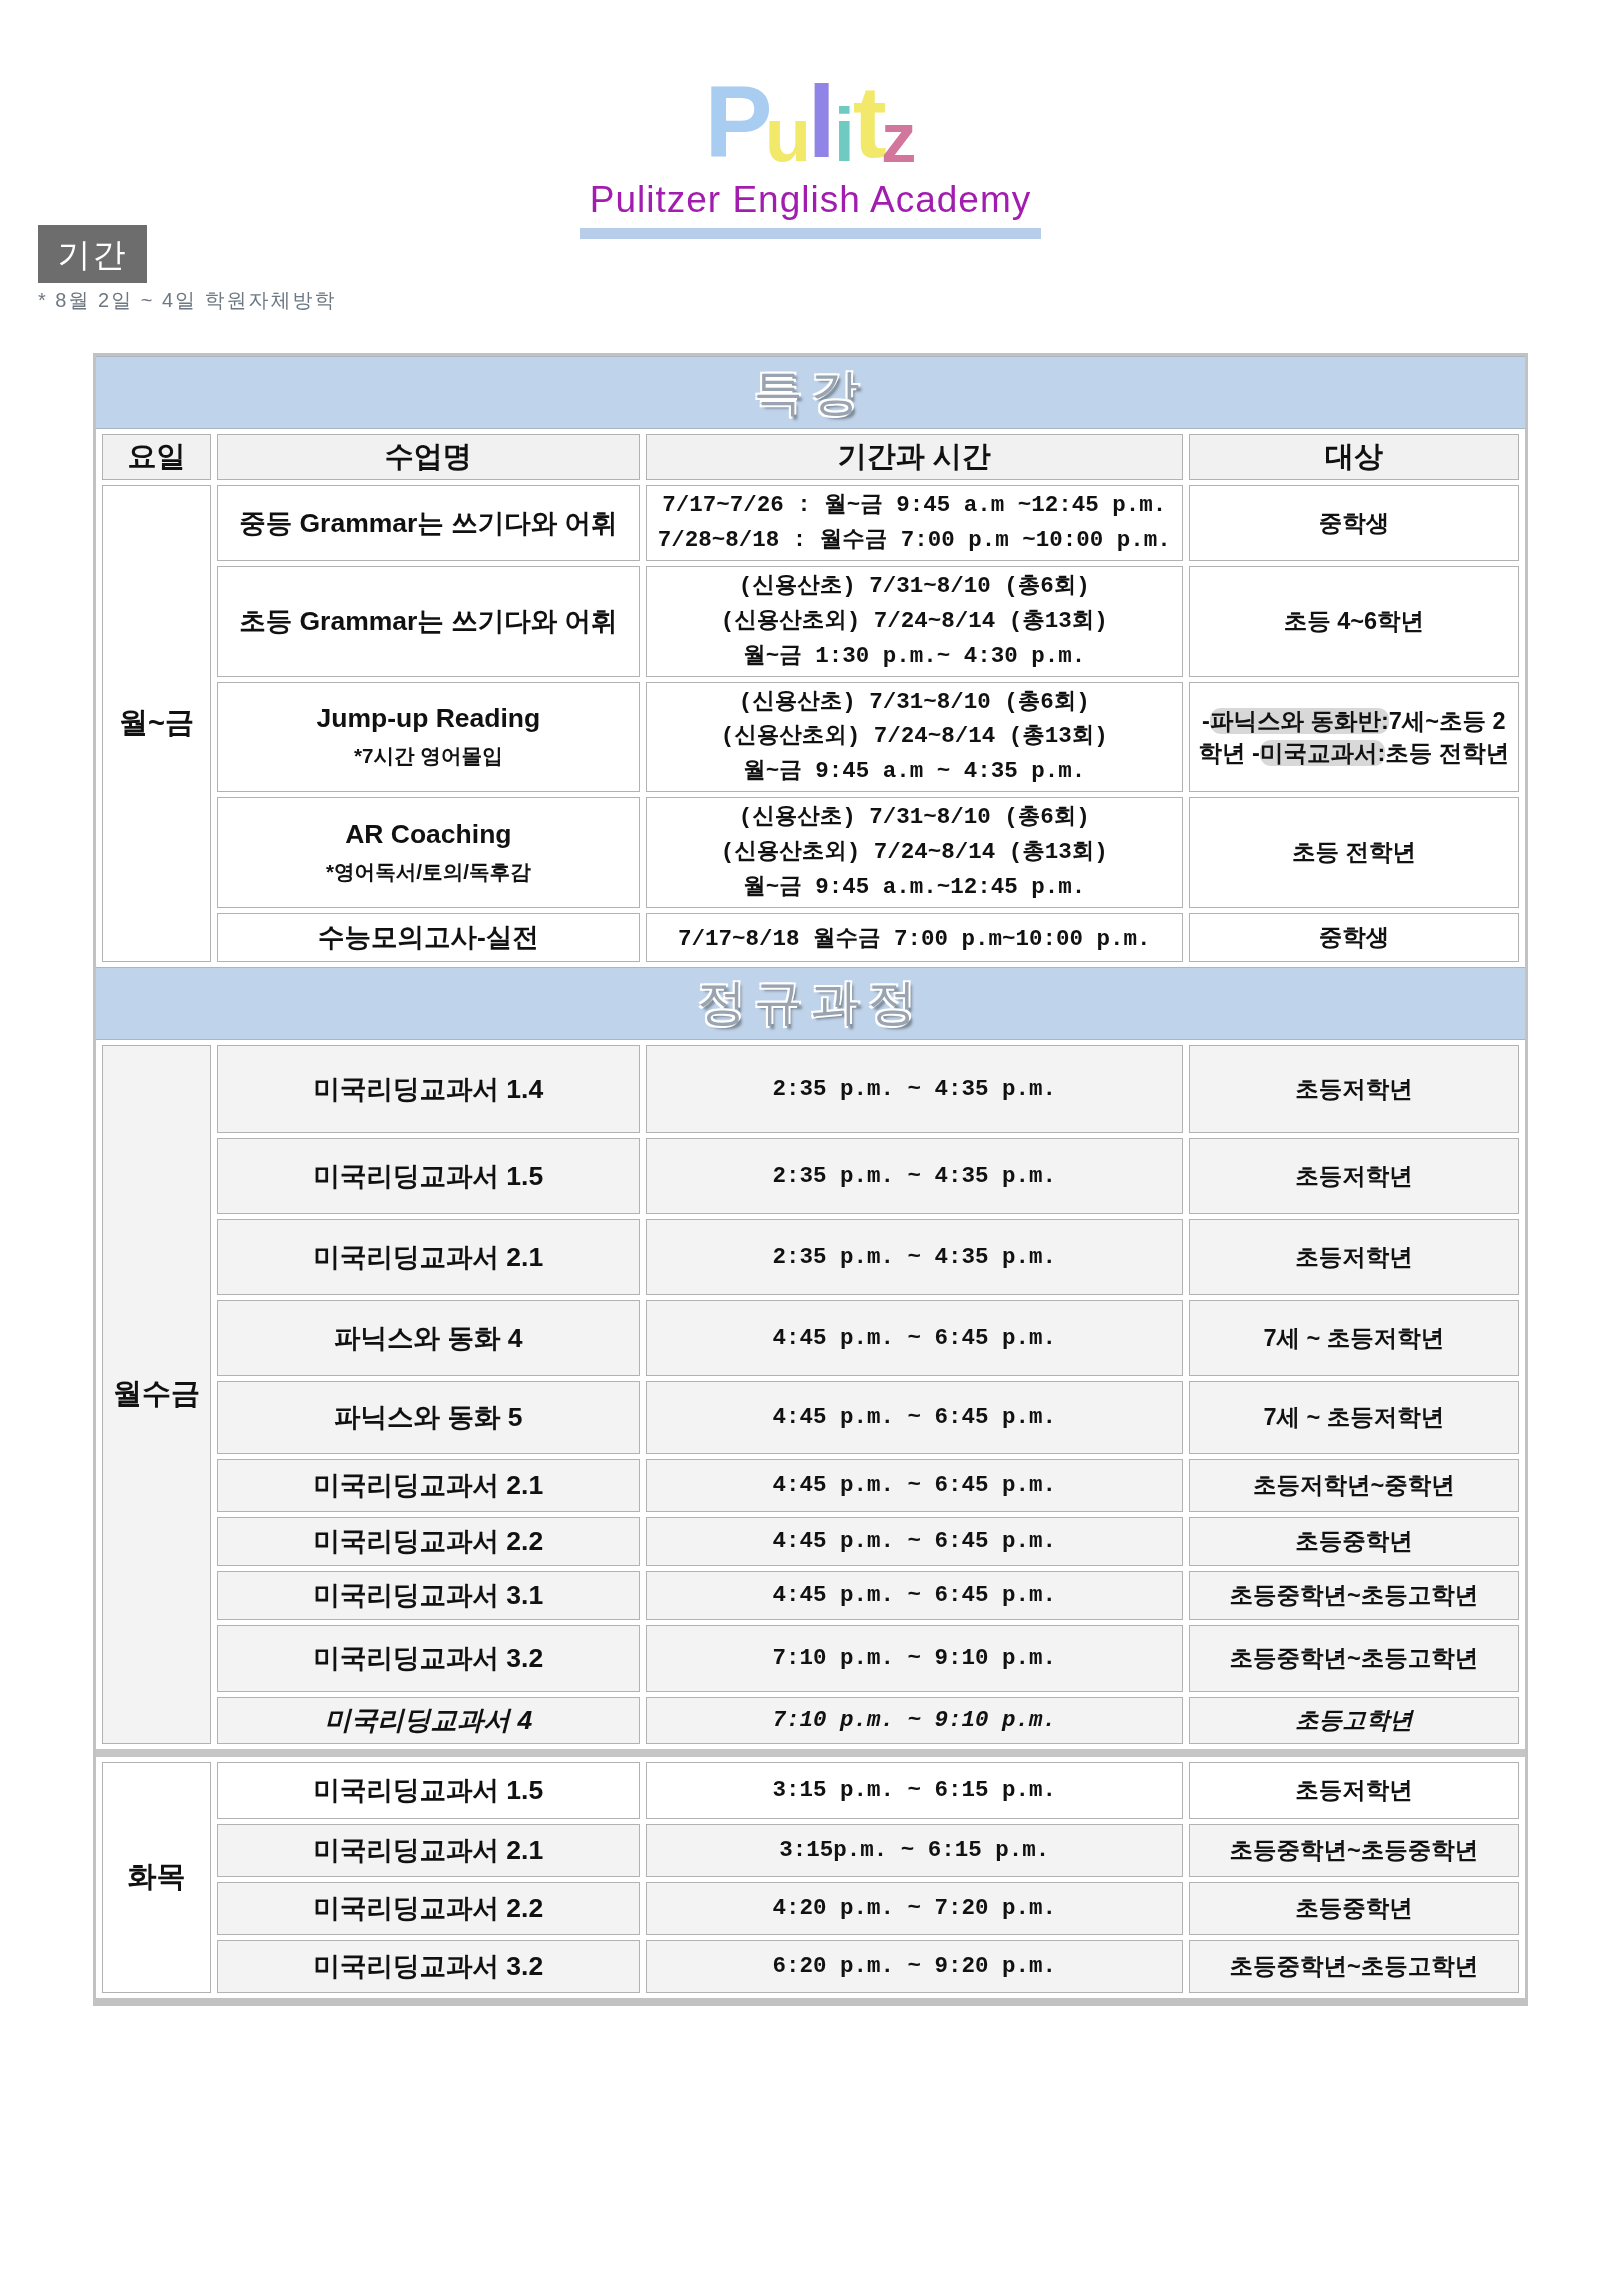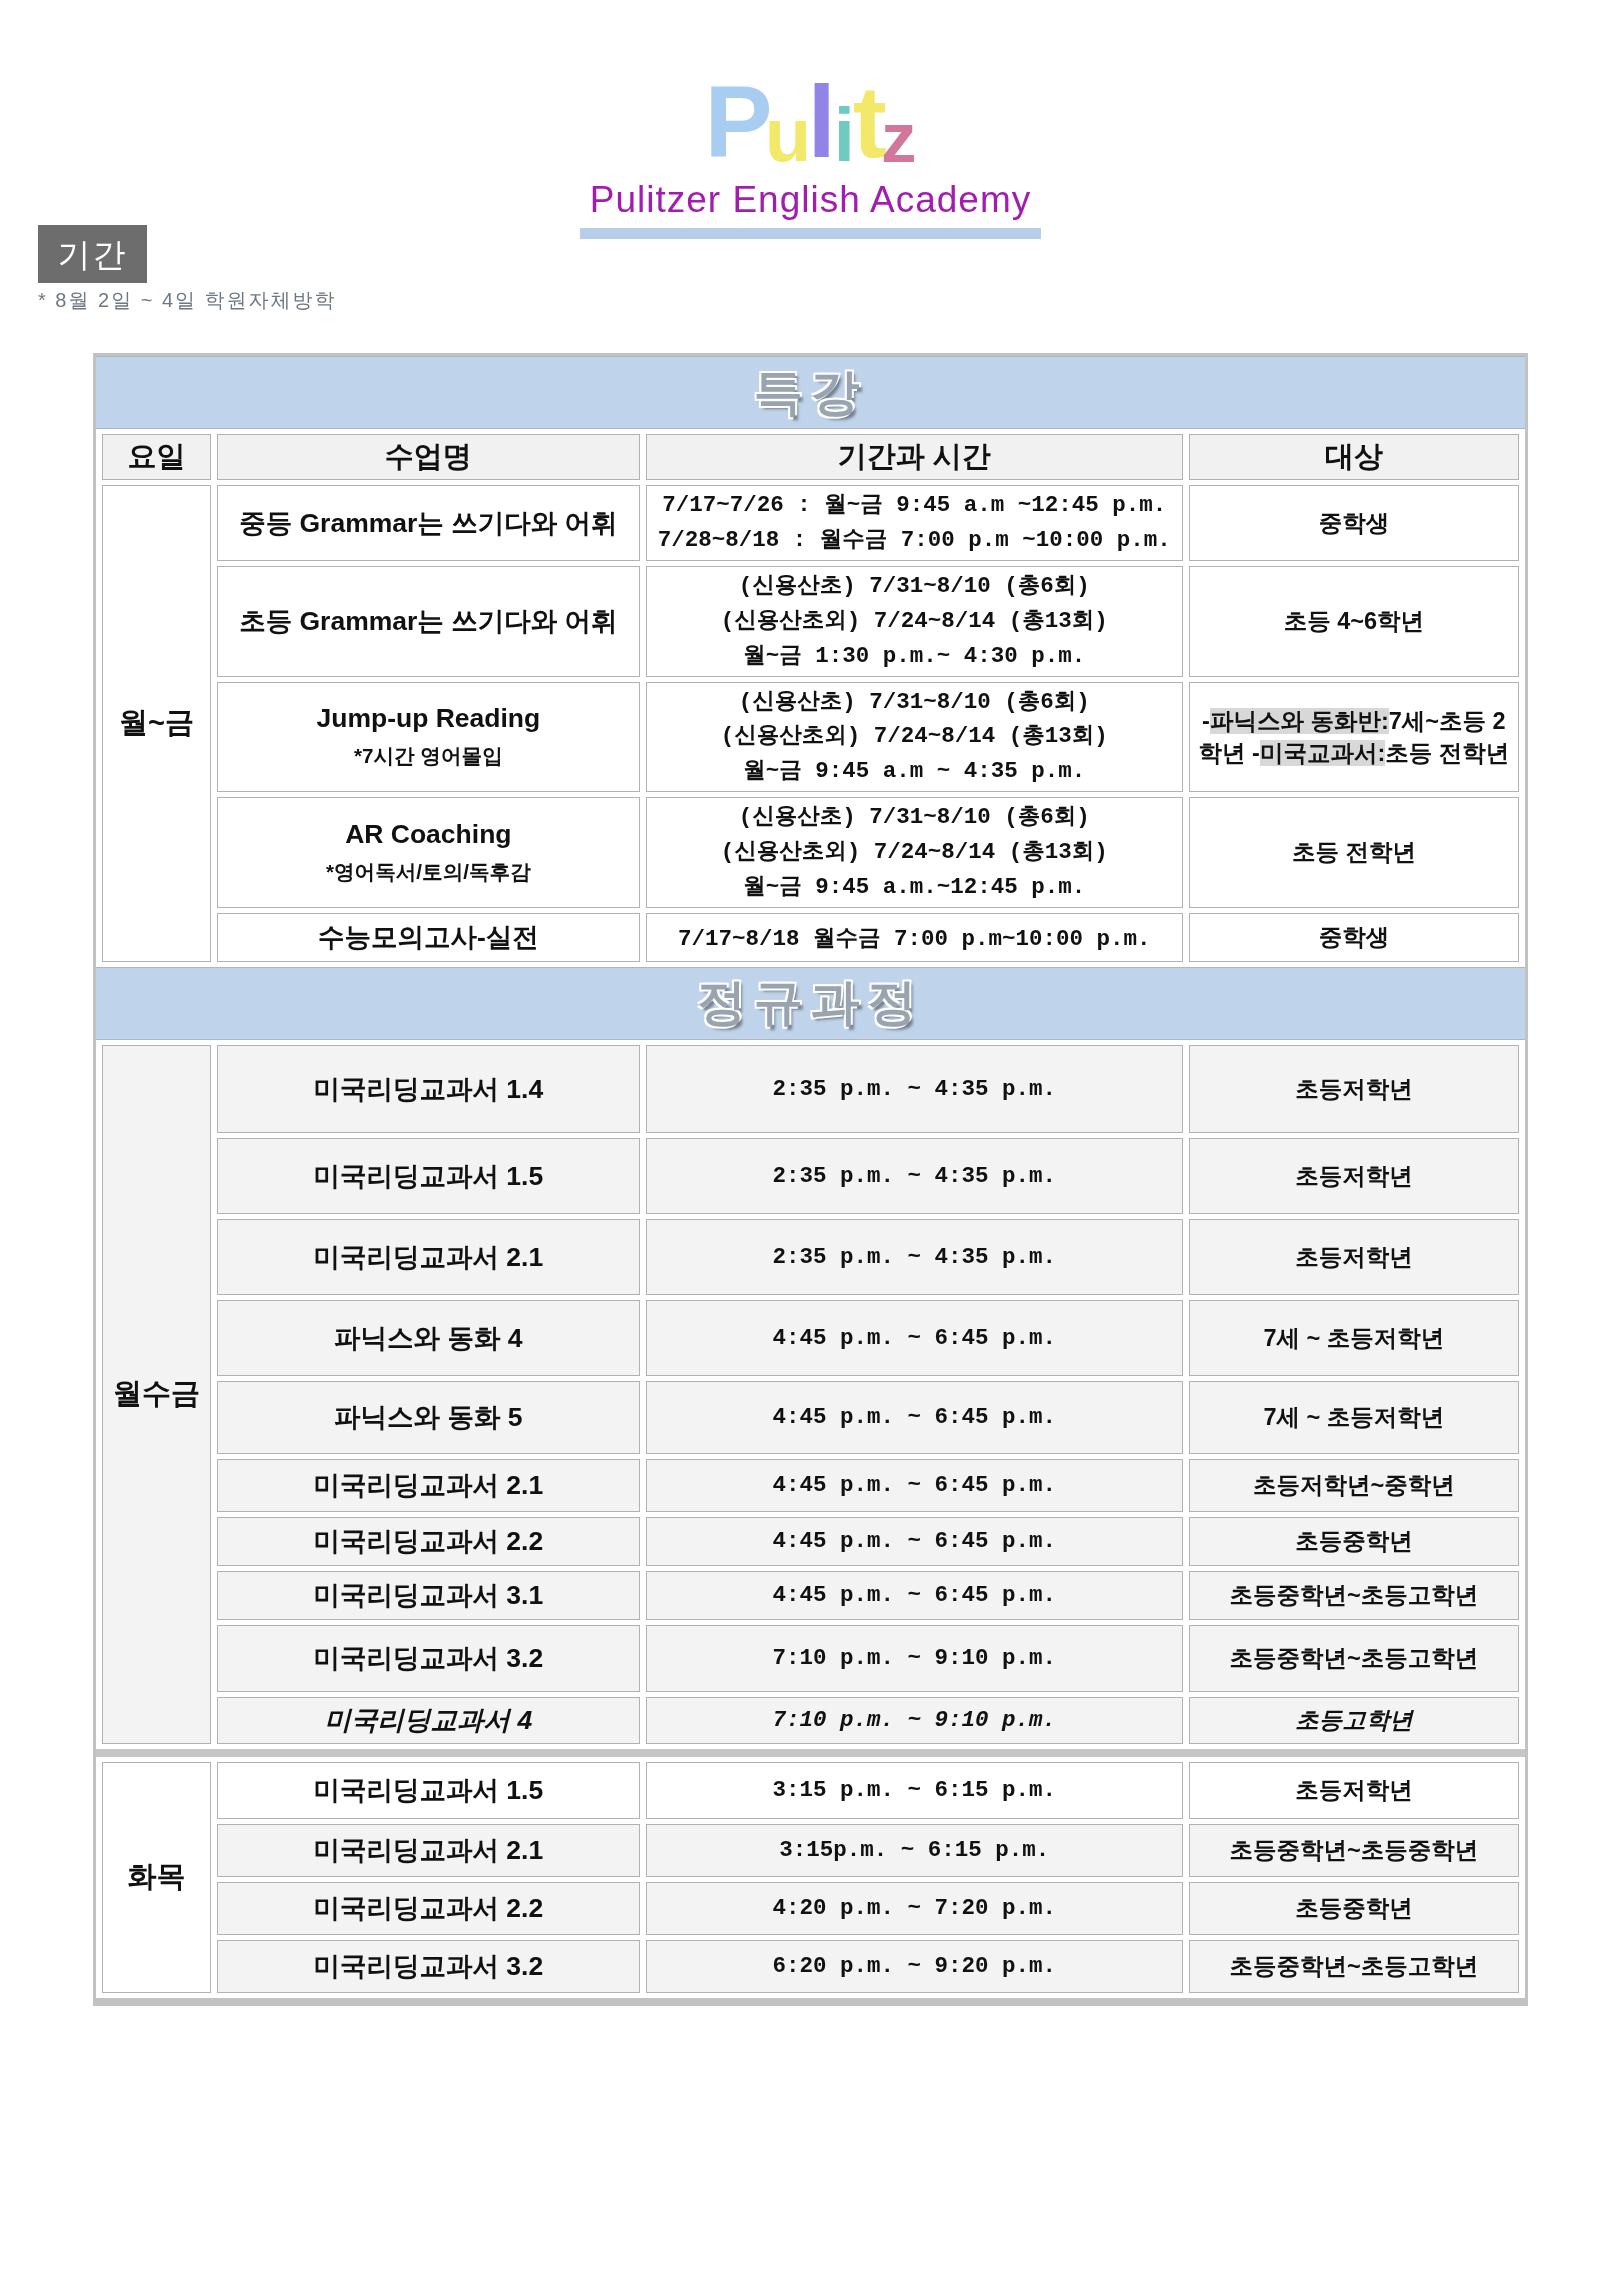--- a/index.html
+++ b/index.html
@@ -36,41 +36,41 @@
   .period-dates{margin-top:11.8px;font-size:31px;color:#5b6570;letter-spacing:2px;font-weight:500;}
   .period-note{margin-top:3.9px;font-size:20px;color:#6e7883;letter-spacing:2px;}
 
   
   .schedule{
     width:1429px;margin:39px auto 0;background:#ffffff;
     border:3.9px solid #c2c2c2;border-bottom-width:8.8px;
   }
   .band{
     height:73px;background:#bfd3ea;display:flex;align-items:center;justify-content:center;
-    font-size:49px;font-weight:700;letter-spacing:7.8px;color:#99a4b0;
+    font-size:49px;font-weight:400;letter-spacing:7.8px;color:#99a4b0;
     text-shadow:-2px -2px 0 #fff,2px -2px 0 #fff,-2px 2px 0 #fff,2.9px 2.9px 2.9px #747e89;
     box-shadow:inset 0 1px 0 #aab6c3, inset 0 -1px 0 #aab6c3;
   }
   table.grid{
     width:100%;border-collapse:separate;border-spacing:6.9px 5.9px;table-layout:fixed;
   }
   table.grid td{
     border:1px solid #b2b2b2;text-align:center;vertical-align:middle;
     padding:2px 5.9px;font-weight:700;overflow:hidden;
   }
   .bg-w{background:#ffffff;}
   .bg-g{background:#f3f3f3;}
   .th-row td{background:#f1f1f1;font-size:29px;}
   .day-cell{font-size:29px;}
   .name-cell{font-size:26.5px;}
   .time-cell{font-size:22.5px;font-family:Liberation Mono, monospace;}
   .tgt-cell{font-size:23.5px;}
   .time-cell .line{display:block;line-height:1.55;}
   .sub{display:block;font-size:20.6px;margin-top:7.8px;}
-  .hl{background:#d8d8d8;}
+  .hl{background:#d8d8d8;border-radius:11px;}
   .em-row td{font-style:italic;}
   .section-divider{height:7.8px;background:#c6c6c6;}
 </style>
 </head>
 <body>
 
 <div class="page">
 
   <div class="logo-block">
     <div class="logo-mark">

